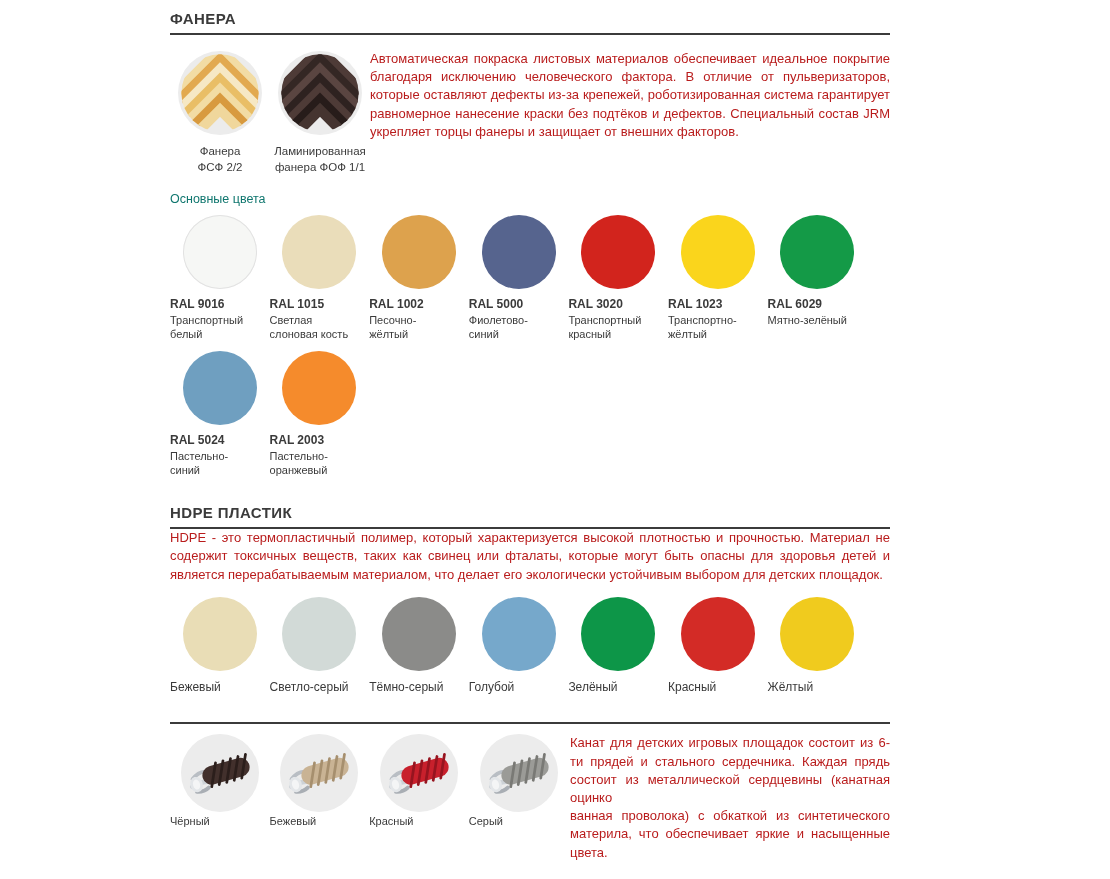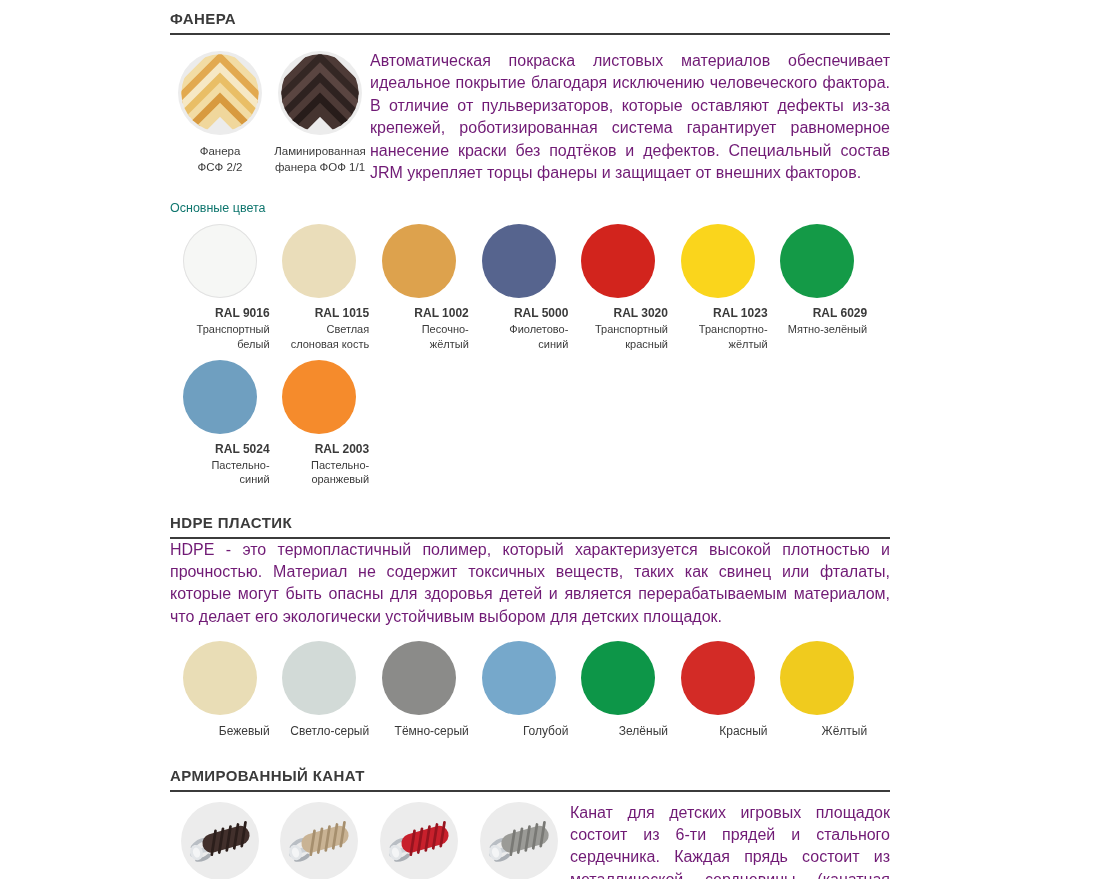--- a/index.html
+++ b/index.html
@@ -9,40 +9,40 @@
   }
   .page { width:720px; margin-left:170px; padding-top:10px; }
 
   h2.section-title {
     margin:0; font-size:15px; font-weight:bold; letter-spacing:.4px;
     color:#3b3b3b; line-height:18px;
   }
   .rule { border-bottom:2px solid #3b3b3b; margin-top:5px; }
 
   .desc {
-    margin:0; font-size:16px; line-height:1.4; color:#701a75;
+    margin:0; font-size:13px; line-height:1.4; color:#b91c1c;
     text-align:justify; white-space:pre-line;
   }
 
   
   .intro-row { display:flex; margin-top:16px; }
   .materials { display:flex; width:200px; flex-shrink:0; }
   .material-fig { width:100px; margin:0; text-align:center; }
   .material-circle { width:84px; height:84px; margin:0 auto; }
   .material-circle svg { display:block; width:84px; height:84px; }
   .material-label {
     margin-top:9px; font-size:11.5px; line-height:1.35; color:#3a3a3a;
     white-space:pre-line;
   }
   .intro-row .desc { flex:1; margin-top:-1px; }
 
   .group-label { margin-top:17px; font-size:12.5px; color:#0f766e; }
 
   .swatch-row { display:flex; margin-top:9px; }
-  .swatch-col { width:99.6px; text-align:right; flex-shrink:0; }
+  .swatch-col { width:99.6px; text-align:left; flex-shrink:0; }
   .circle { width:74px; height:74px; border-radius:50%; margin:0 auto; }
   .ral-code { margin-top:8px; font-size:12px; font-weight:bold; color:#3a3a3a; }
   .swatch-name {
     margin-top:2px; font-size:11px; line-height:1.3; color:#3a3a3a;
     white-space:pre-line;
   }
   .plain .swatch-name { margin-top:9px; font-size:12px; }
 
   .section-gap { margin-top:27px; }
   .hdpe-desc { }
@@ -206,21 +206,20 @@
     <div class="swatch-name">Красный</div>
   </div>
         <div class="swatch-col plain">
     <div class="circle" style="background: rgb(240, 203, 30);"></div>
     <div class="swatch-name">Жёлтый</div>
   </div>
       </div>
   </section>
 
   <section class="section-gap">
-    <h2 class="section-title">АРМИРОВАННЫЙ КАНАТ</h2>
     <div class="rule"></div>
     <div class="rope-row">
       <div class="swatch-row ropes" id="rope-swatches">
           <div class="swatch-col">
     <div class="material-circle rope-circle">
       <svg viewBox="0 0 100 100">
         <circle cx="50" cy="50" r="50" fill="#ECECEC"></circle>
         <g transform="rotate(-16 50 50)">
           <path d="M14 48 q9 -7 18 -5" stroke="#B9BEC4" stroke-width="5" fill="none" stroke-linecap="round"></path>
           <path d="M11 57 q11 -3 20 -1" stroke="#CDD2D7" stroke-width="6" fill="none" stroke-linecap="round"></path>

